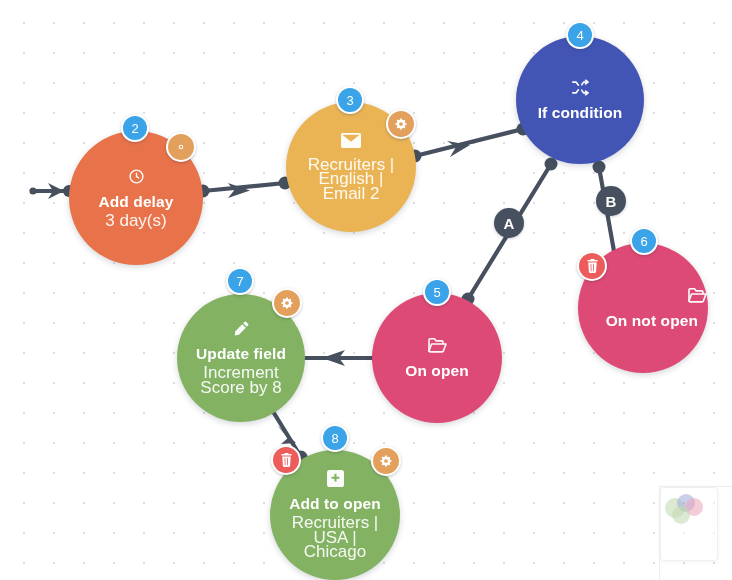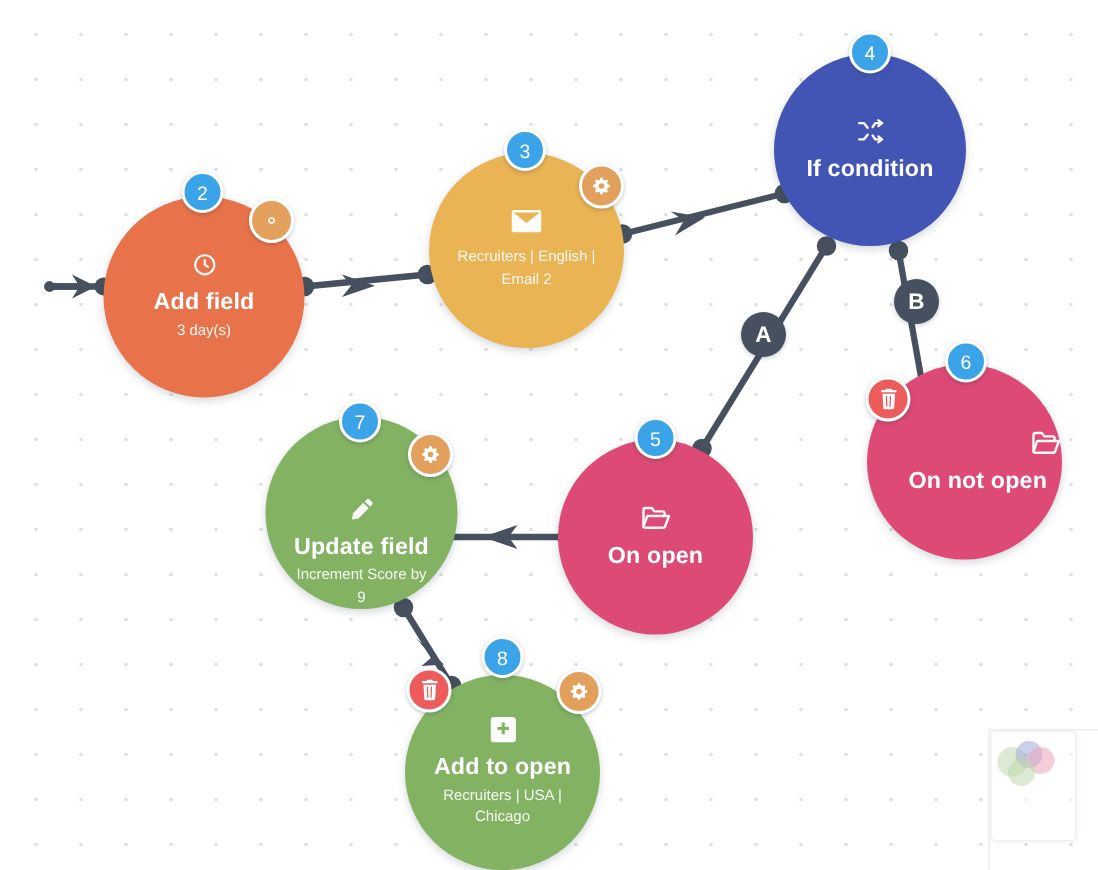--- a/index.html
+++ b/index.html
@@ -39,21 +39,21 @@
     opacity: .97;
   }
   .node .ntitle {
     font-size: 15.5px;
     line-height: 19px;
     font-weight: 700;
     letter-spacing: .1px;
     padding: 0 10px;
   }
   .node .nsub {
-    font-size: 10px;
+    font-size: 17px;
     line-height: 14.5px;
     margin-top: 3px;
     color: rgba(255,255,255,0.92);
     padding: 0 18px;
   }
 
   .badge {
     position: absolute;
     border-radius: 50%;
     display: flex;
@@ -155,21 +155,21 @@
     </g>
   </svg>
 
   <div class="node" style="left:69px; top:131px; width:134px; height:134px; background:#e8734a;">
     <span class="nicon">
       <svg width="17" height="17" viewBox="0 0 24 24" fill="none" stroke="#fff" stroke-width="2">
         <circle cx="12" cy="12" r="9"></circle>
         <path d="M12 7.5 V12 L15 14" stroke-linecap="round"></path>
       </svg>
     </span>
-    <div class="ntitle">Add field</div>
+    <div class="ntitle">Add delay</div>
     <div class="nsub">3 day(s)</div>
   </div>
   <div class="badge badge-num" style="left:121px; top:114px;">
     <span>2</span>
   </div>
   <div class="badge badge-gear" style="left:166px; top:132px;">
     <svg width="14" height="14" viewBox="0 0 24 24" fill="#fff">
       <path d="M12 8.2a3.8 3.8 0 100 7.6 3.8 3.8 0 000-7.6zm0 5.9a2.1 2.1 0 110-4.2 2.1 2.1 0 010 4.2z"></path>
       <path d="M20 12c0-.5-.05-1-.14-1.47l2-1.45-2-3.46-2.33.93a7.8 7.8 0 00-2.5-1.45L14.7 2.6h-4l-.33 2.5a7.8 7.8 0 00-2.5 1.45l-2.33-.93-2 3.46 2 1.45c-.09.47-.14.97-.14 1.47s.05 1 .14 1.47l-2 1.45 2 3.46 2.33-.93a7.8 7.8 0 002.5 1.45l.33 2.5h4l.33-2.5a7.8 7.8 0 002.5-1.45l2.33.93 2-3.46-2-1.45c.09-.47.14-.97.14-1.47z" opacity="0"></path>
       <path d="M12 3.2l.7 2.2 2.3.95 2.1-.85 1.5 2.6-1.75 1.5.2 2.4-.2 2.4 1.75 1.5-1.5 2.6-2.1-.85-2.3.95-.7 2.2h-.9l-.7-2.2-2.3-.95-2.1.85-1.5-2.6 1.75-1.5-.2-2.4.2-2.4-1.75-1.5 1.5-2.6 2.1.85 2.3-.95.7-2.2z" opacity="0"></path>
@@ -248,29 +248,29 @@
         <path d="M2 16.5V3.5A1.5 1.5 0 013.5 2h5l2 2.6h6.5A1.5 1.5 0 0118.5 6.1v1.6"></path>
         <path d="M2 16.5l3-8.3h17l-3.1 8.3a1.5 1.5 0 01-1.4 1H3.4a1.4 1.4 0 01-1.4-1z"></path>
       </svg>
     </span>
     <div class="ntitle">On open</div>
   </div>
   <div class="badge badge-num" style="left:423px; top:278px;">
     <span>5</span>
   </div>
 
-  <div class="node" style="left:177px; top:278px; width:128px; height:128px; background:#84b263;justify-content:flex-end;">
+  <div class="node" style="left:177px; top:294px; width:128px; height:128px; background:#84b263;">
     <span class="nicon">
       <svg width="16" height="16" viewBox="0 0 20 20" fill="#fff">
         <path d="M14.3 1.2a1.6 1.6 0 012.3 0l2.2 2.2a1.6 1.6 0 010 2.3l-1.6 1.6-4.5-4.5 1.6-1.6z"></path>
         <path d="M11.5 4.0l4.5 4.5-8.6 8.6-5.3.9.9-5.3 8.5-8.7z"></path>
       </svg>
     </span>
     <div class="ntitle">Update field</div>
-    <div class="nsub">Increment Score by 9</div>
+    <div class="nsub">Increment Score by 8</div>
   </div>
   <div class="badge badge-num" style="left:226px; top:267px;">
     <span>7</span>
   </div>
   <div class="badge badge-gear" style="left:272px; top:288px;">
     <svg width="14" height="14" viewBox="0 0 24 24" fill="#fff">
       <path d="M12 2.6c.5 0 1 .05 1.4.14l.5 2.2 1.9.8 1.9-1.2c.7.55 1.3 1.15 1.8 1.85l-1.2 1.9.8 1.9 2.2.5c.1.45.15.9.15 1.4s-.05.95-.15 1.4l-2.2.5-.8 1.9 1.2 1.9c-.5.7-1.1 1.3-1.8 1.85l-1.9-1.2-1.9.8-.5 2.2c-.45.1-.9.14-1.4.14s-.95-.04-1.4-.14l-.5-2.2-1.9-.8-1.9 1.2A9 9 0 014.5 17.6l1.2-1.9-.8-1.9-2.2-.5A8 8 0 012.55 12c0-.5.05-.95.15-1.4l2.2-.5.8-1.9-1.2-1.9c.5-.7 1.1-1.3 1.8-1.85l1.9 1.2 1.9-.8.5-2.2c.45-.09.9-.14 1.4-.14z"></path>
       <circle cx="12" cy="12" r="3.2" fill="#e3a05c"></circle>
     </svg>
   </div>

